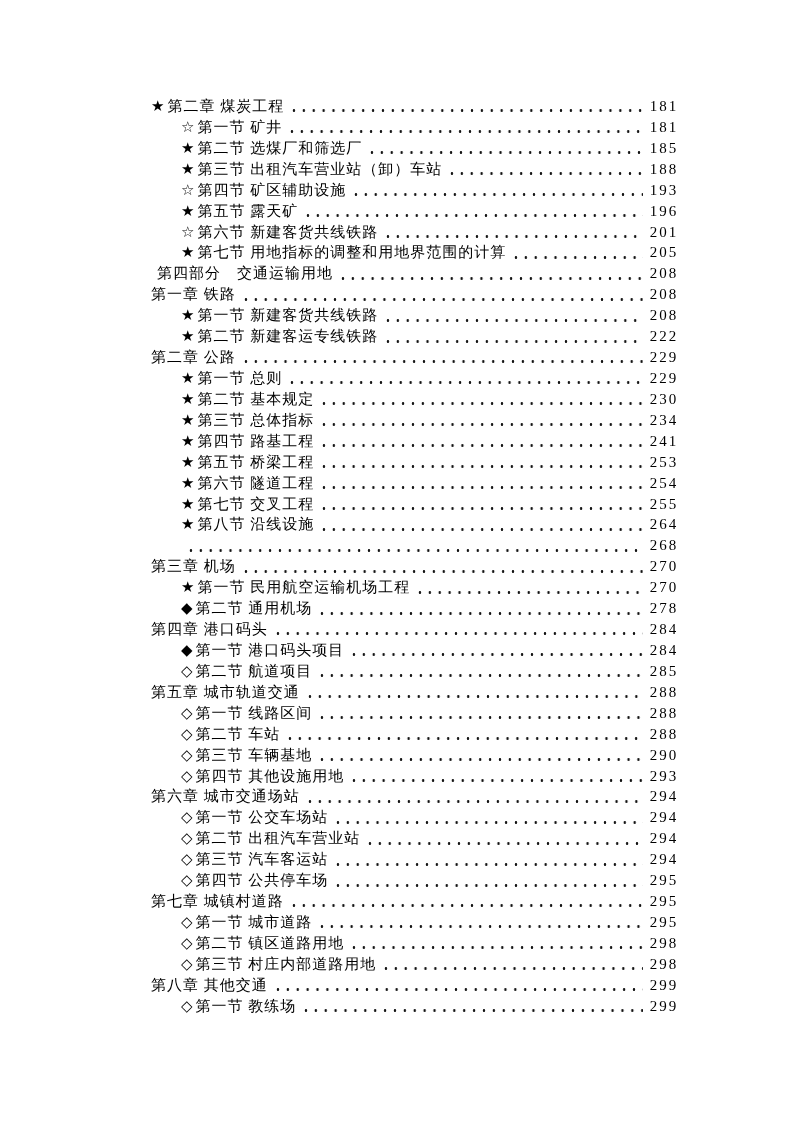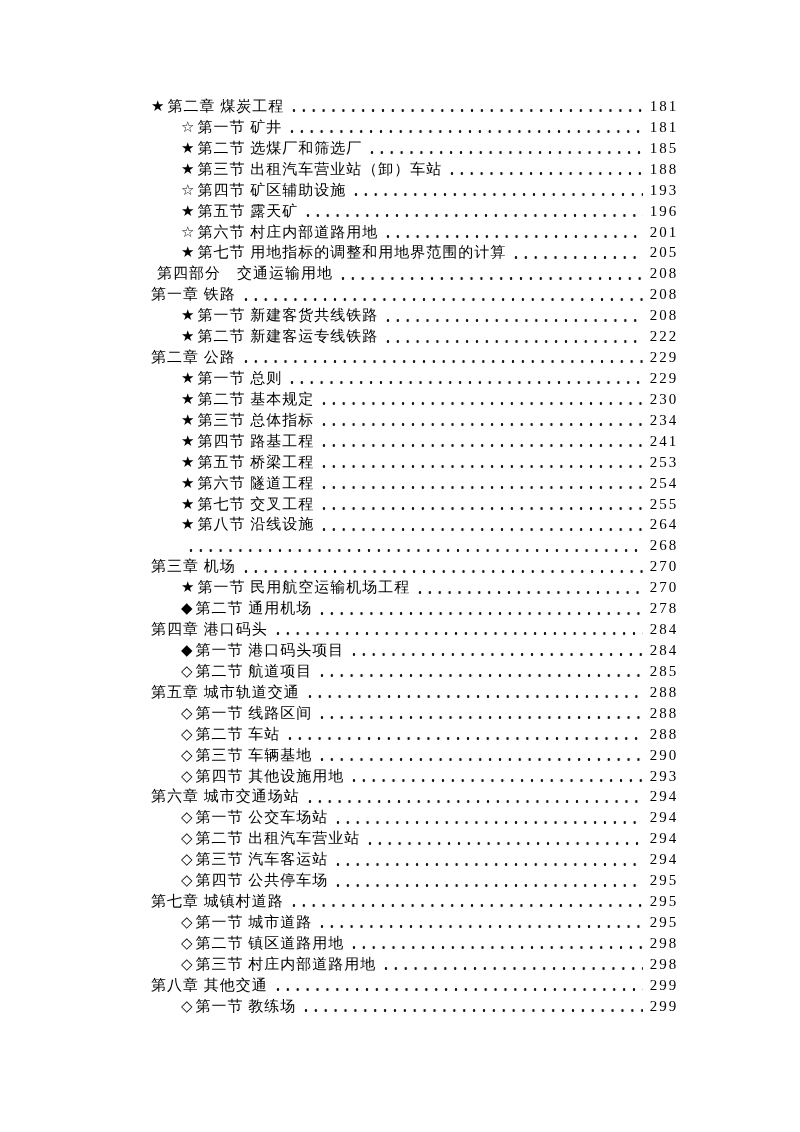--- a/index.html
+++ b/index.html
@@ -60,21 +60,21 @@
 </head>
 <body>
 
 <div class="toc" id="toc">
     <div class="row chapter"><span class="entry-text"><span class="sym">★</span><span>第二章 煤炭工程</span></span><span class="dots"></span><span class="pagenum">181</span></div>
     <div class="row section"><span class="entry-text"><span class="sym">☆</span><span>第一节 矿井</span></span><span class="dots"></span><span class="pagenum">181</span></div>
     <div class="row section"><span class="entry-text"><span class="sym">★</span><span>第二节 选煤厂和筛选厂</span></span><span class="dots"></span><span class="pagenum">185</span></div>
     <div class="row section"><span class="entry-text"><span class="sym">★</span><span>第三节 出租汽车营业站（卸）车站</span></span><span class="dots"></span><span class="pagenum">188</span></div>
     <div class="row section"><span class="entry-text"><span class="sym">☆</span><span>第四节 矿区辅助设施</span></span><span class="dots"></span><span class="pagenum">193</span></div>
     <div class="row section"><span class="entry-text"><span class="sym">★</span><span>第五节 露天矿</span></span><span class="dots"></span><span class="pagenum">196</span></div>
-    <div class="row section"><span class="entry-text"><span class="sym">☆</span><span>第六节 村庄内部道路用地</span></span><span class="dots"></span><span class="pagenum">201</span></div>
+    <div class="row section"><span class="entry-text"><span class="sym">☆</span><span>第六节 新建客货共线铁路</span></span><span class="dots"></span><span class="pagenum">201</span></div>
     <div class="row section"><span class="entry-text"><span class="sym">★</span><span>第七节 用地指标的调整和用地界范围的计算</span></span><span class="dots"></span><span class="pagenum">205</span></div>
     <div class="row part"><span class="entry-text"><span>第四部分　交通运输用地</span></span><span class="dots"></span><span class="pagenum">208</span></div>
     <div class="row chapter"><span class="entry-text"><span>第一章 铁路</span></span><span class="dots"></span><span class="pagenum">208</span></div>
     <div class="row section"><span class="entry-text"><span class="sym">★</span><span>第一节 新建客货共线铁路</span></span><span class="dots"></span><span class="pagenum">208</span></div>
     <div class="row section"><span class="entry-text"><span class="sym">★</span><span>第二节 新建客运专线铁路</span></span><span class="dots"></span><span class="pagenum">222</span></div>
     <div class="row chapter"><span class="entry-text"><span>第二章 公路</span></span><span class="dots"></span><span class="pagenum">229</span></div>
     <div class="row section"><span class="entry-text"><span class="sym">★</span><span>第一节 总则</span></span><span class="dots"></span><span class="pagenum">229</span></div>
     <div class="row section"><span class="entry-text"><span class="sym">★</span><span>第二节 基本规定</span></span><span class="dots"></span><span class="pagenum">230</span></div>
     <div class="row section"><span class="entry-text"><span class="sym">★</span><span>第三节 总体指标</span></span><span class="dots"></span><span class="pagenum">234</span></div>
     <div class="row section"><span class="entry-text"><span class="sym">★</span><span>第四节 路基工程</span></span><span class="dots"></span><span class="pagenum">241</span></div>

